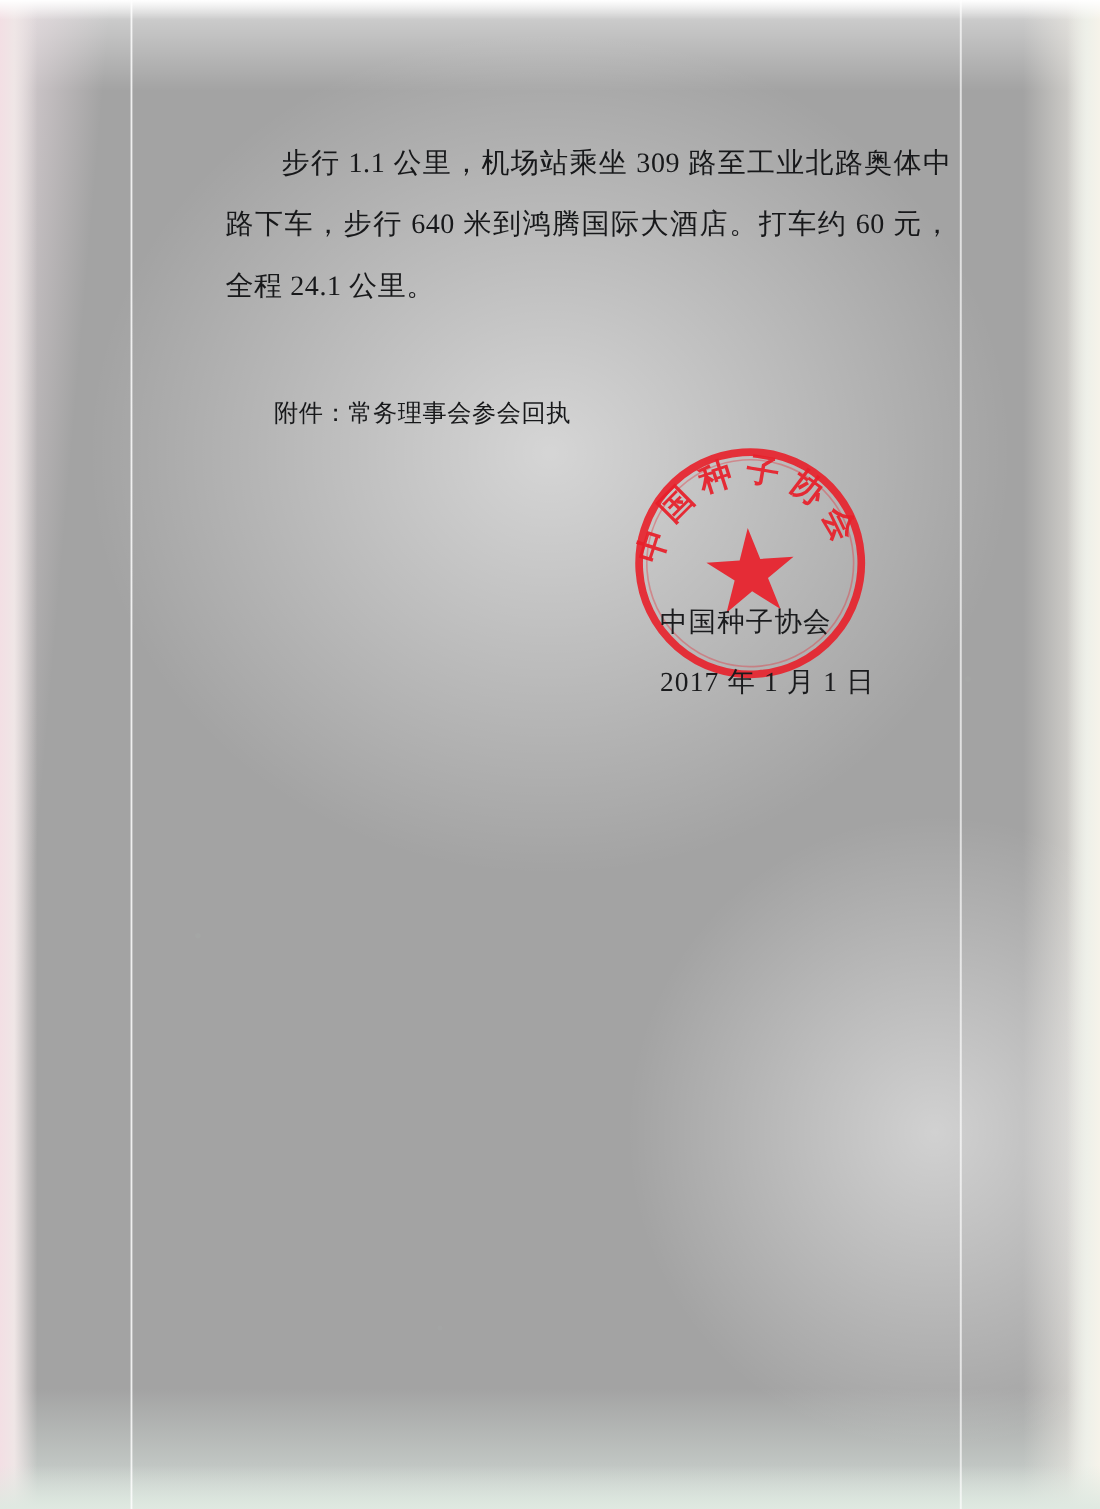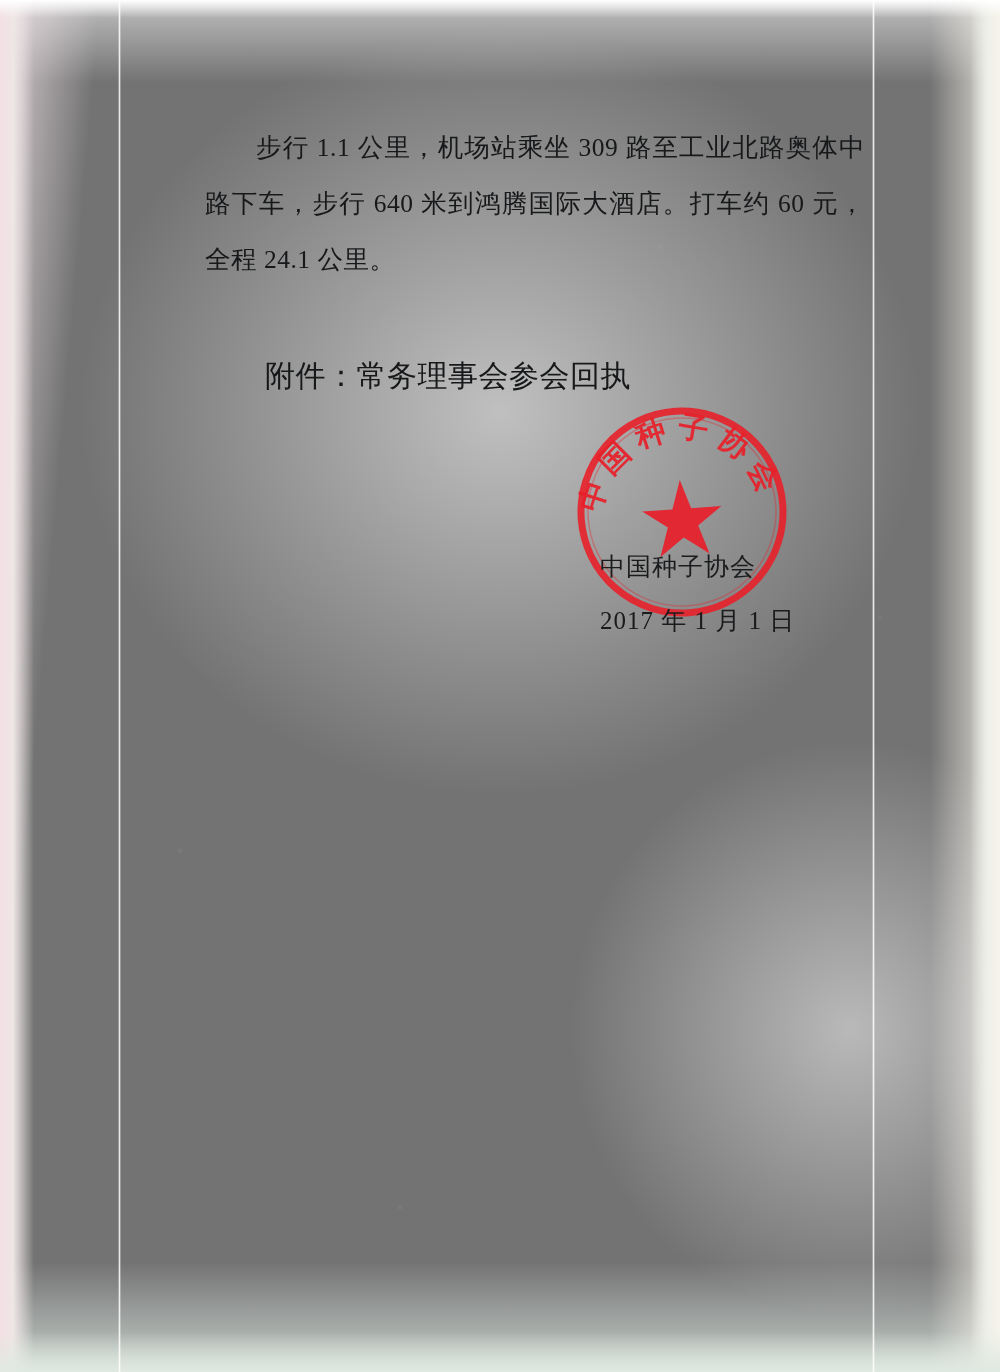--- a/index.html
+++ b/index.html
@@ -12,21 +12,21 @@
     height: 1372px;
     overflow: hidden;
     font-family: "Liberation Serif", "DejaVu Serif", serif;
   }
 
   
   .page {
     position: relative;
     width: 1000px;
     height: 1372px;
-    background: #737373;
+    background: #a3a3a3;
     overflow: hidden;
   }
 
   
   .scan-tint {
     position: absolute;
     inset: 0;
     background:
       radial-gradient(ellipse 60% 40% at 50% 30%, rgba(255,255,255,0.55), rgba(255,255,255,0) 70%),
       radial-gradient(ellipse 40% 30% at 85% 75%, rgba(255,255,255,0.5), rgba(255,255,255,0) 70%),
@@ -85,21 +85,21 @@
     color: #17181a;
     letter-spacing: 0.5px;
     text-align: justify;
     text-indent: 2em;
     margin: 0;
     font-family: "Liberation Serif", "DejaVu Serif", serif;
   }
   .para-attach {
     margin-top: 62px;
     text-indent: 2em;
-    font-size: 30px;
+    font-size: 22px;
     line-height: 52px;
     color: #17181a;
     letter-spacing: 0.5px;
   }
 
   
   .sign-block {
     position: absolute;
     left: 600px;
     top: 540px;

